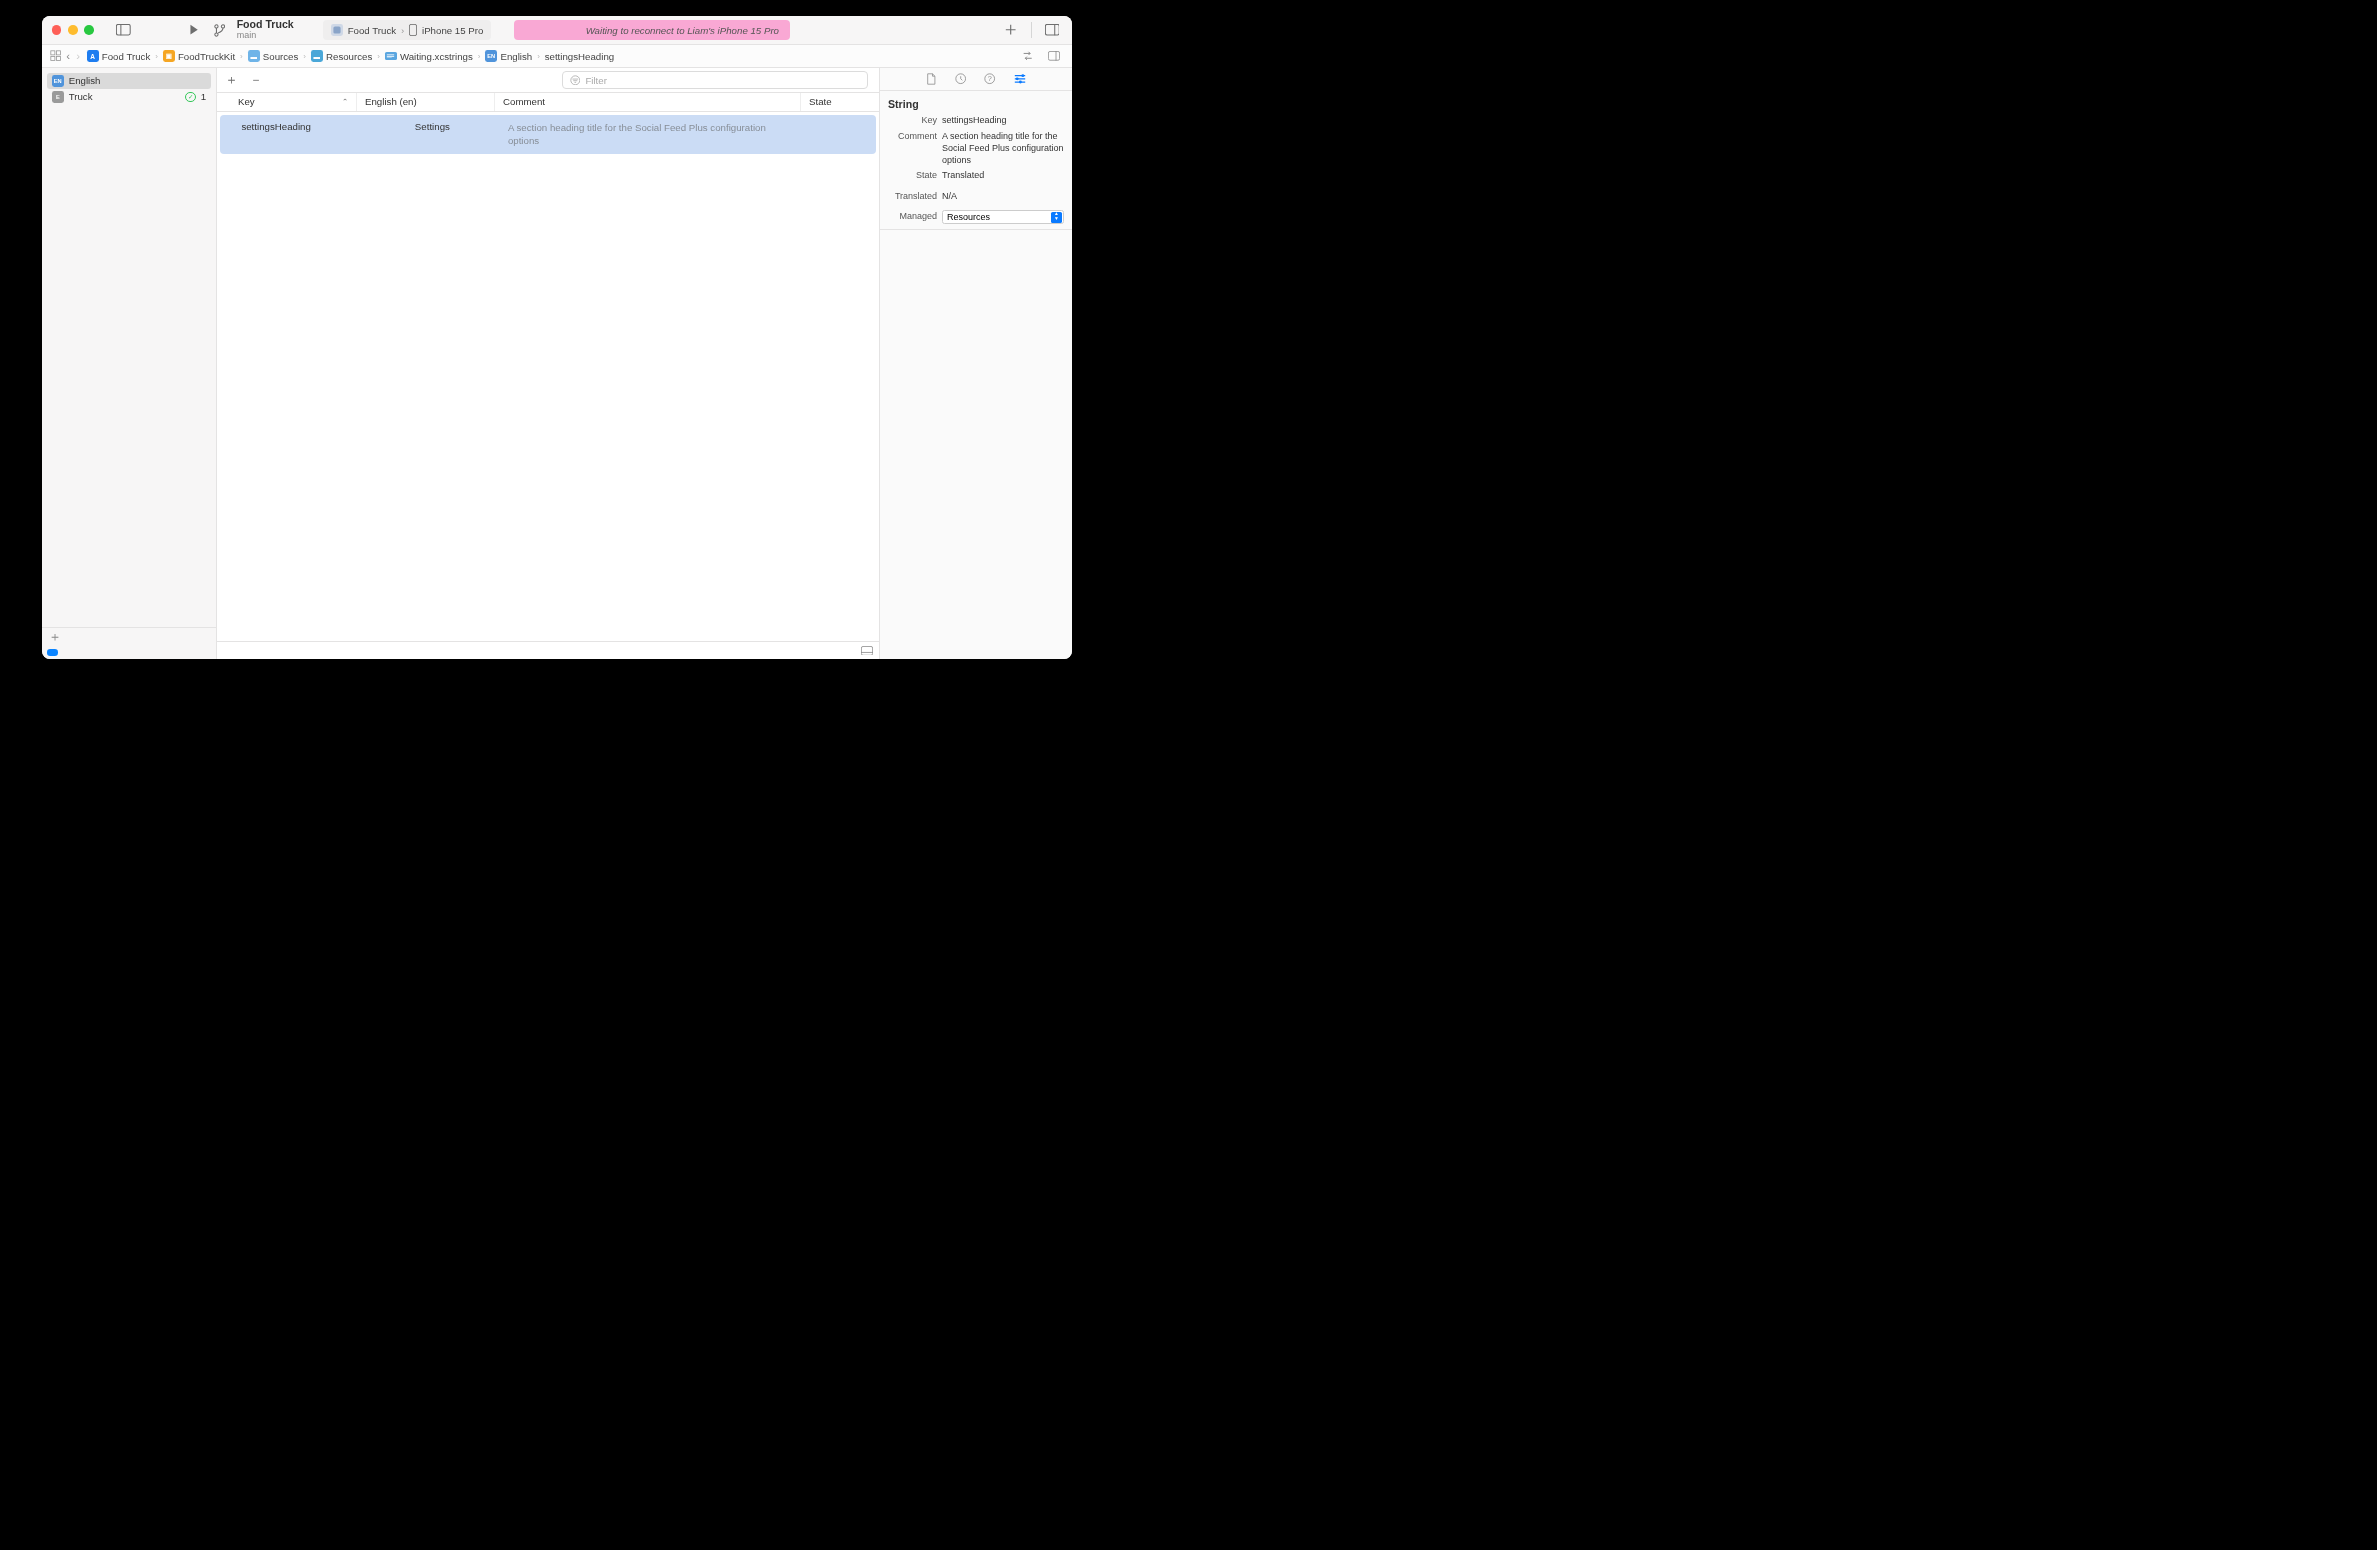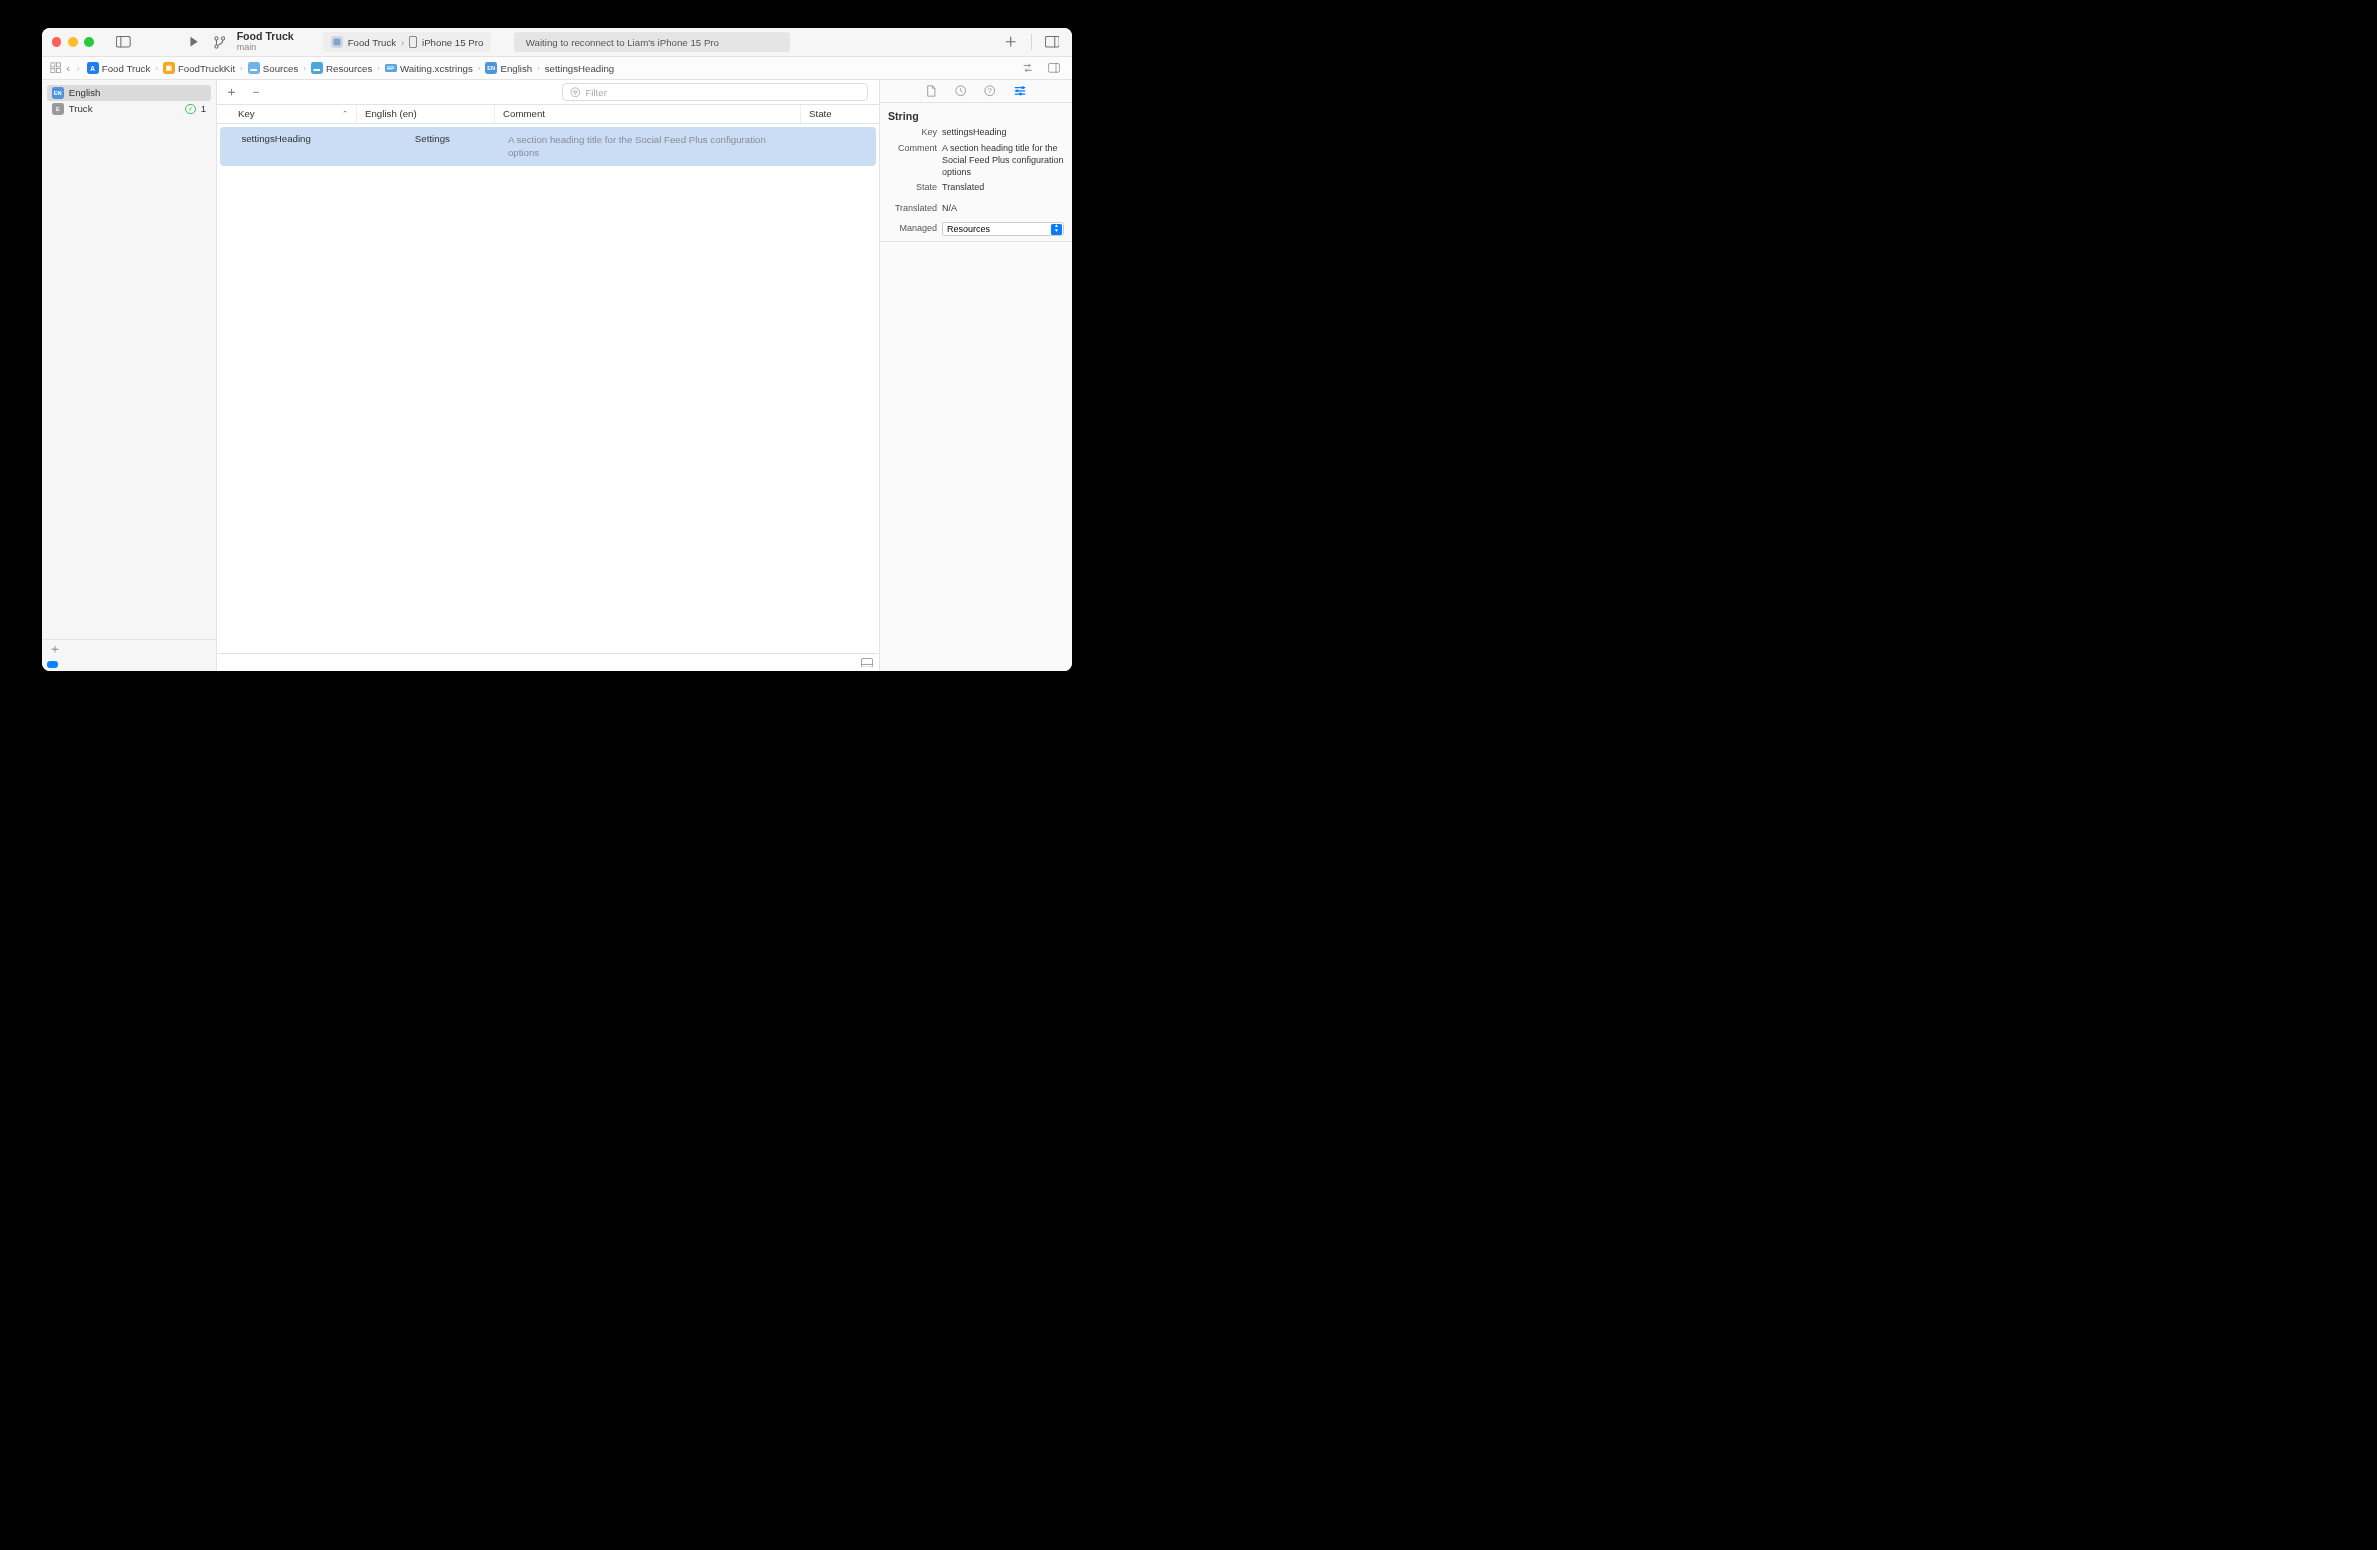--- a/index.html
+++ b/index.html
@@ -1,36 +1,36 @@
 <!DOCTYPE html>
 <html style="font-size:13px"><head>
 <meta charset="utf-8">
 <style>
 * { box-sizing: border-box; margin: 0; padding: 0; font-family: -apple-system, "Helvetica Neue", Arial, sans-serif; }
 body { background: #000; width: 1114px; height: 727px; overflow: hidden; }
-.window { position: absolute; left: 42px; top: 28px; width: 1030px; height: 643px; background: #fff; border-radius: 8px; box-shadow: 0 8px 24px rgba(0,0,0,.4); display: flex; flex-direction: column; overflow: hidden; }
+.window { position: absolute; left: 42px; top: 16px; width: 1030px; height: 643px; background: #fff; border-radius: 8px; box-shadow: 0 8px 24px rgba(0,0,0,.4); display: flex; flex-direction: column; overflow: hidden; }
 
 
 .titlebar { height: 29px; background: #f7f6f6; border-bottom: 0.8px solid #e4e3e3; display: flex; align-items: center; position: relative; }
 .traffic { display: flex; gap: 6.5px; margin-left: 9.7px; }
 .traffic .dot { width: 9.7px; height: 9.7px; border-radius: 50%; }
 .dot.red { background: #fe5f57; }
 .dot.yellow { background: #febc2e; }
 .dot.green { background: #28c840; }
 .tb-btn { width: 21px; height: 18px; display: flex; align-items: center; justify-content: center; color: #6e6e6e; border-radius: 3.2px; }
 .sidebar-toggle { margin-left: 19.5px; }
 .run-btn { margin-left: 49px; }
 .branch-btn { margin-left: 4.9px; }
 .proj-title { margin-left: 6.5px; display: flex; flex-direction: column; line-height: 1.1; }
 .proj-title .name { font-size: 10.6px; font-weight: 600; color: #333; }
 .proj-title .sub { font-size: 9px; color: #888; }
 .scheme-bar { margin-left: 29px; display: flex; align-items: center; background: #efeeee; border-radius: 4px; height: 19.5px; padding: 0 8px; font-size: 9.7px; color: #444; gap: 4.9px; }
 .scheme-bar .chev { color: #999; }
 .scheme-bar svg { flex-shrink: 0; }
-.status-bar { margin-left: 23px; background: #e5e5e5; border-radius: 4px; height: 19.5px; padding: 0 11.4px; display: flex; align-items: center; font-size: 9.7px; color: #555; min-width: 276px; justify-content: flex-start; }
+.status-bar { margin-left: 23px; background: #f9a8d4; border-radius: 4px; height: 19.5px; padding: 0 11.4px; display: flex; align-items: center; font-size: 9.7px; color: #555; min-width: 276px; justify-content: flex-end; font-style: italic; }
 .titlebar .right { margin-left: auto; display: flex; align-items: center; margin-right: 9.7px; gap: 3.2px; }
 .divider-right { width: 0.8px; height: 16px; background: #d6d6d6; margin: 0 6.5px; }
 
 
 .breadcrumb { height: 23px; background: #fcfcfc; border-bottom: 0.8px solid #e4e3e3; display: flex; align-items: center; font-size: 9.7px; color: #444; padding: 0 8px; gap: 4.9px; }
 .breadcrumb .nav-btns { display: flex; gap: 3.2px; color: #888; }
 .breadcrumb .crumb { display: flex; align-items: center; gap: 3.2px; }
 .breadcrumb .chev { color: #bbb; font-size: 8px; }
 .breadcrumb .spacer { flex: 1; }
 .icon16 { width: 12px; height: 12px; border-radius: 2.4px; display: inline-flex; align-items: center; justify-content: center; font-size: 6.5px; font-weight: 700; color: #fff; }

